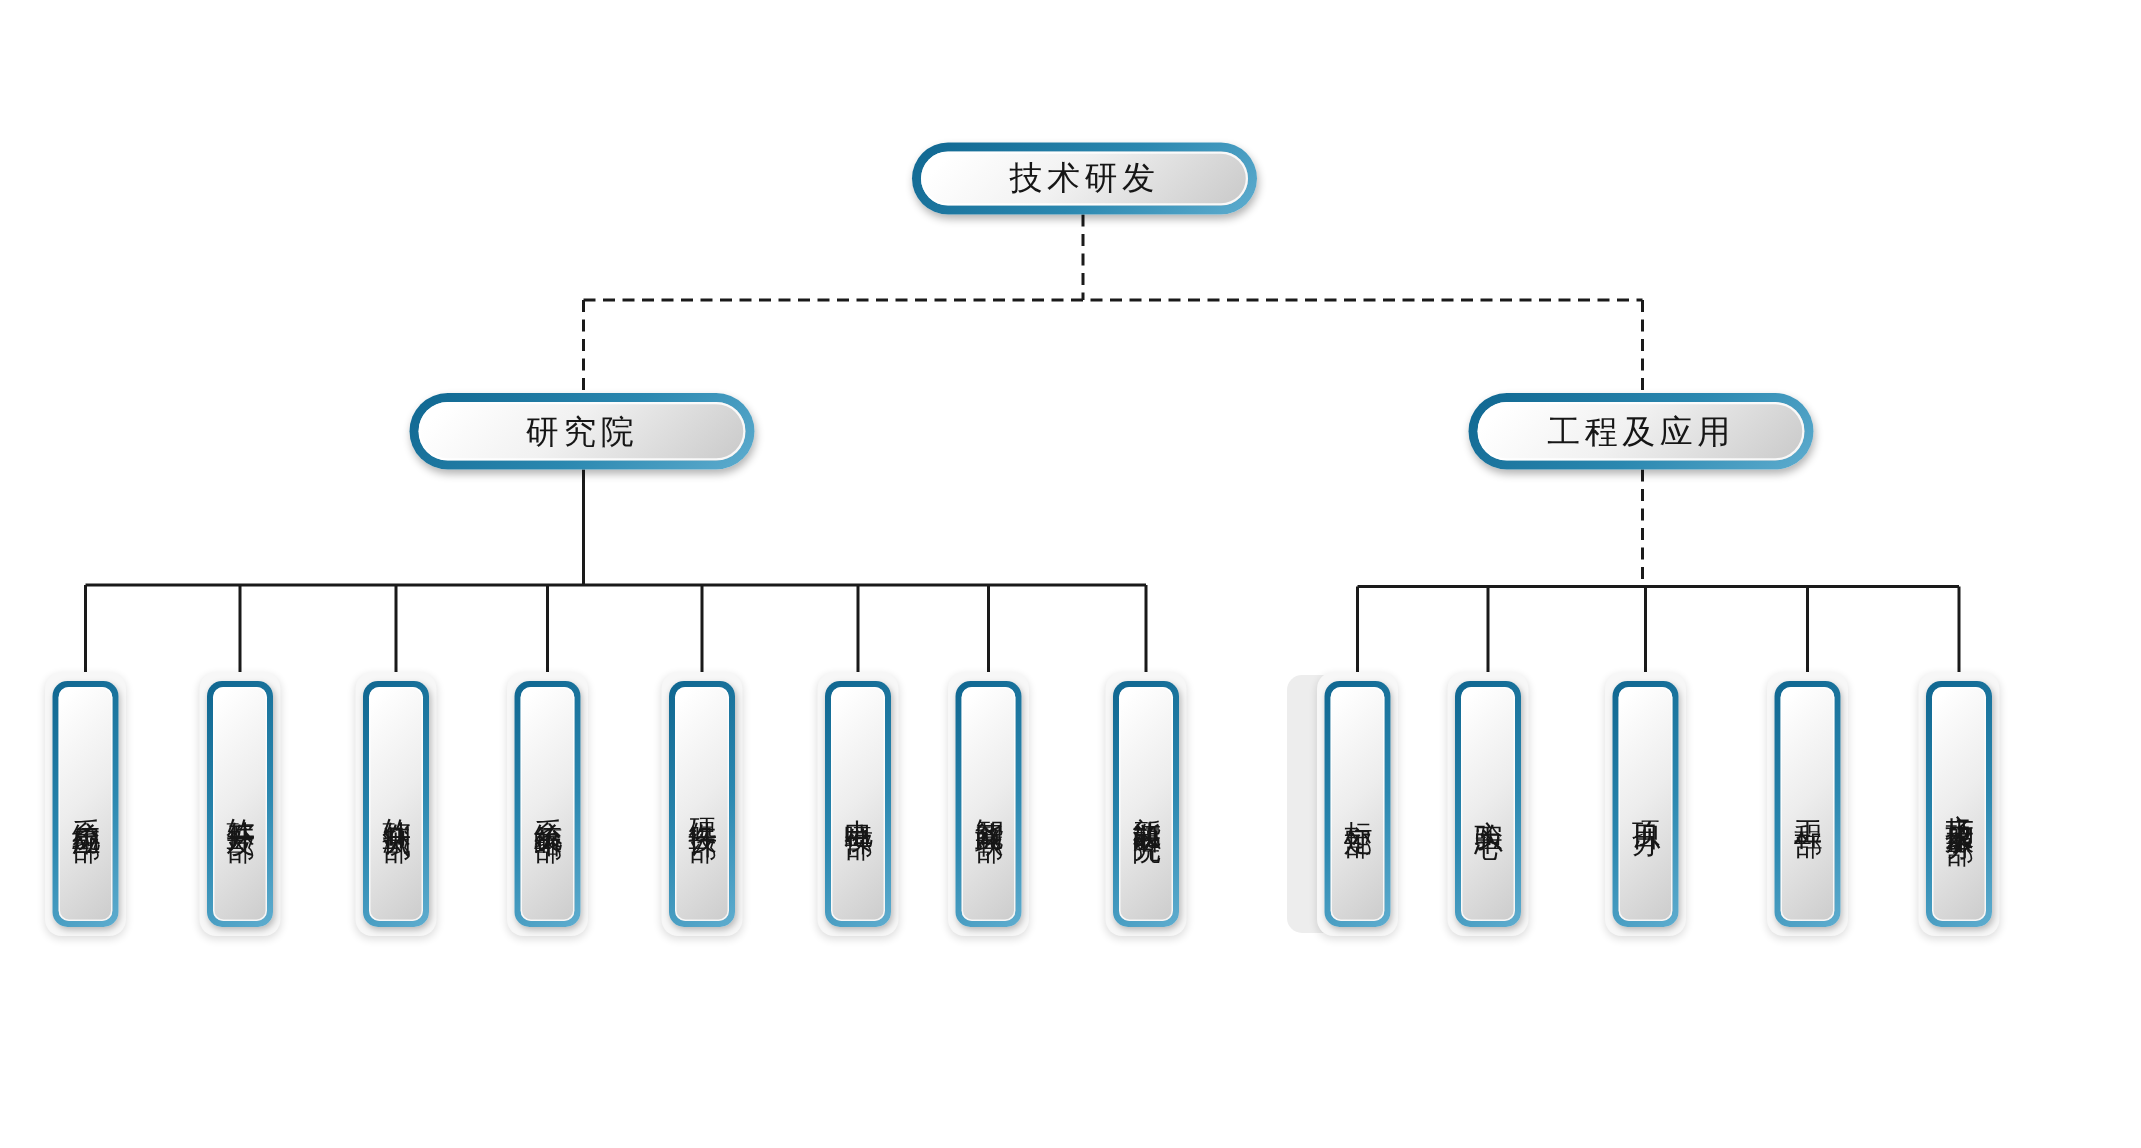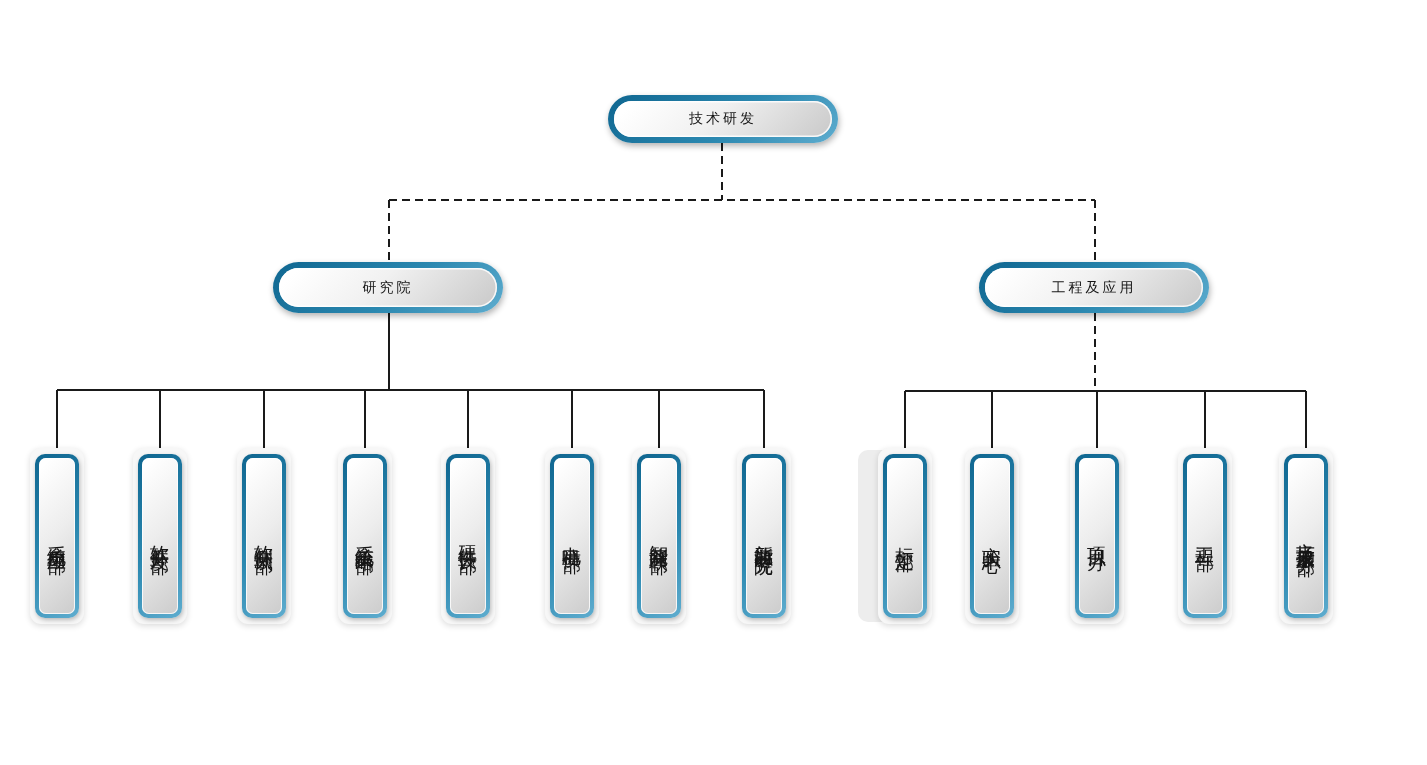--- a/index.html
+++ b/index.html
@@ -15,21 +15,21 @@
   .pill {
     position:absolute; box-sizing:border-box; border-radius:28px; padding:6px;
     background:linear-gradient(140deg,#0f6690 0%,#2b88b0 55%,#5fadcf 100%);
     box-shadow:1px 3px 6px rgba(0,0,0,.30);
   }
   .pill-inner {
     width:100%; height:100%; border-radius:21px;
     background:linear-gradient(135deg,#ffffff 8%,#f1f1f1 45%,#c9c9c9 100%);
     box-shadow:inset 0 0 0 1.5px rgba(255,255,255,.85);
     display:flex; align-items:center; justify-content:center;
-    font-size:14px; letter-spacing:3px; color:#161616;
+    font-size:22px; letter-spacing:3px; color:#161616;
   }
 
   
   .frame {
     position:absolute; top:448px; width:54px; height:176px;
     background:#f7f7f7; border-radius:11px;
     box-shadow:0 2px 6px rgba(0,0,0,.14);
     display:flex; align-items:center; justify-content:center;
   }
   .teal {

